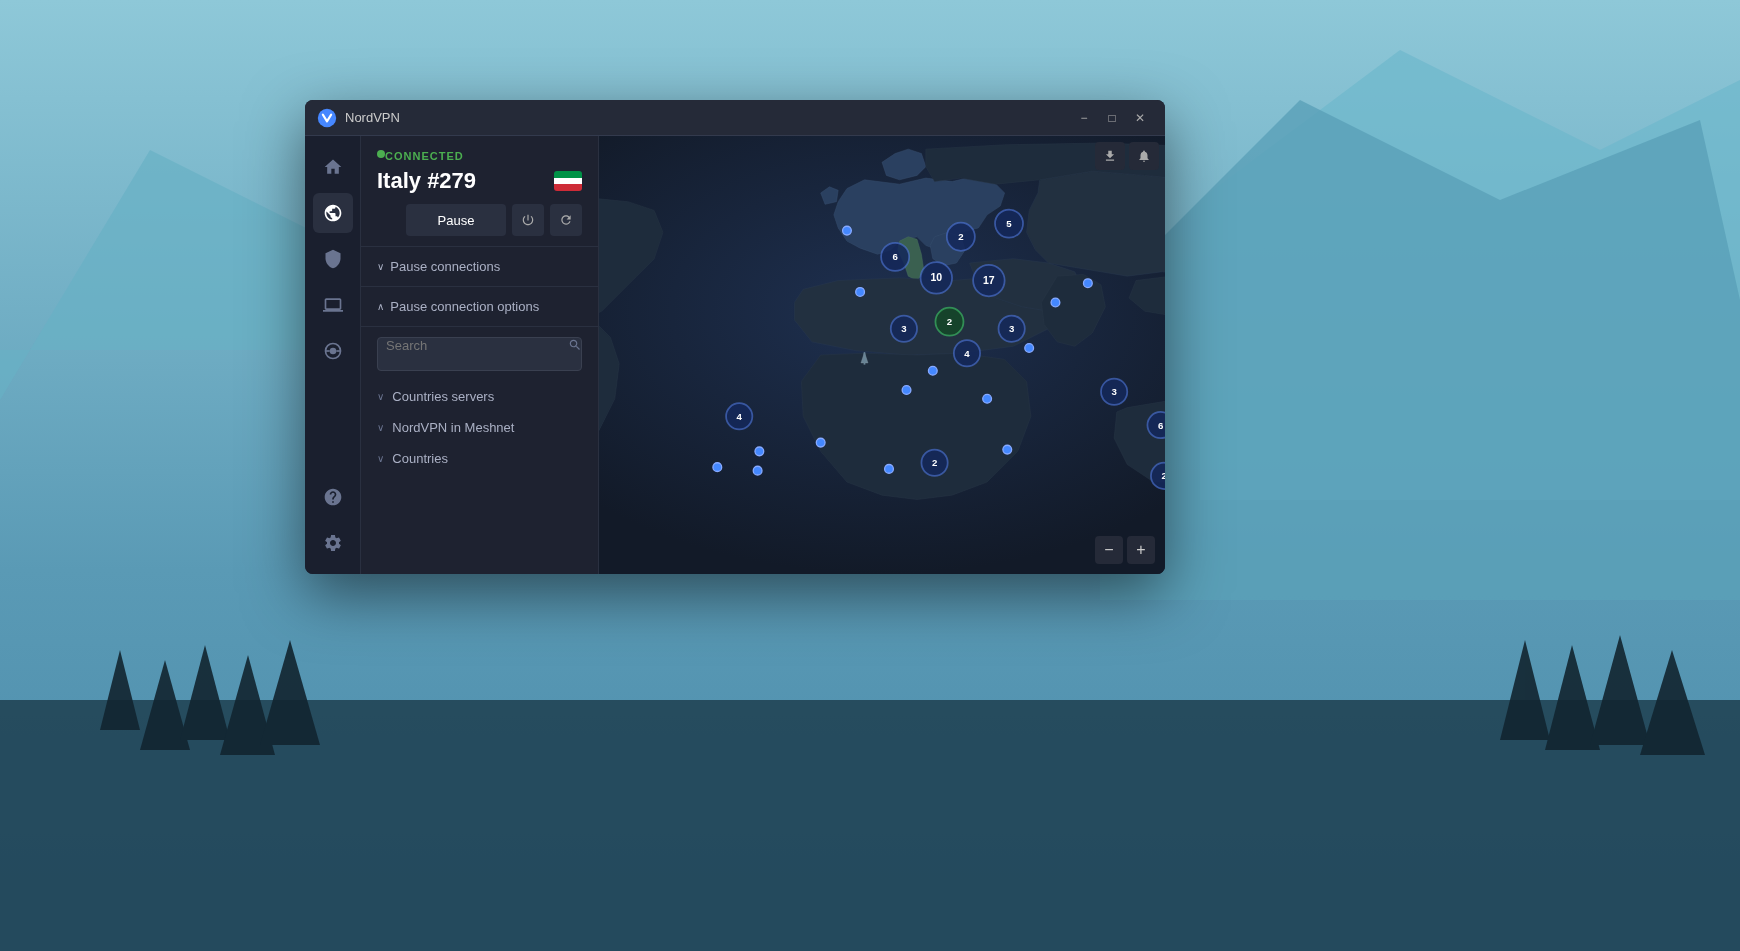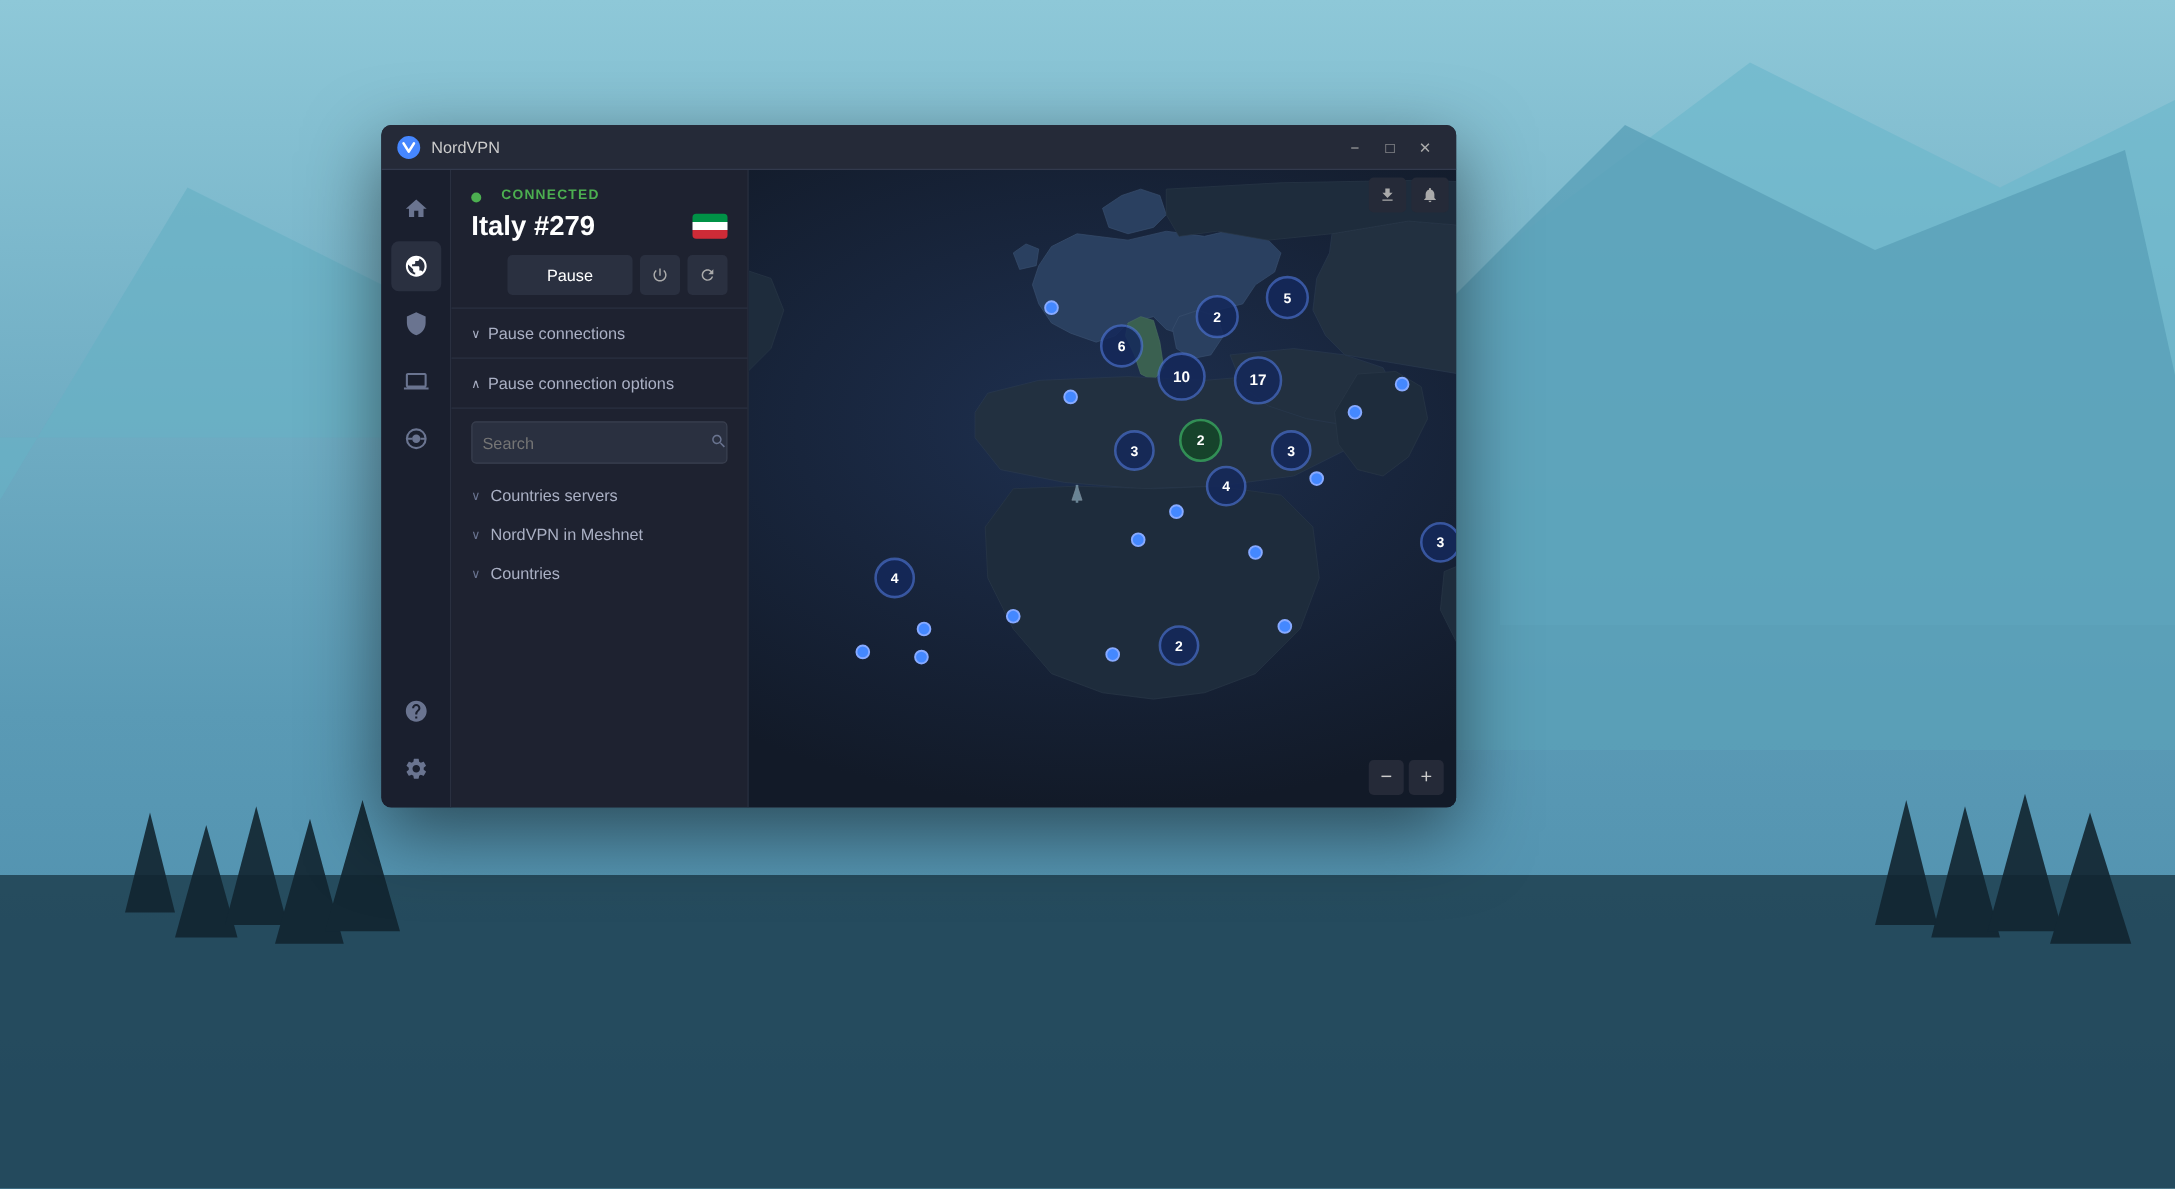--- a/index.html
+++ b/index.html
@@ -19,21 +19,21 @@
       position: absolute;
       top: 0; left: 0; right: 0; bottom: 0;
       pointer-events: none;
     }
     
     .app-window {
       position: absolute;
       left: 305px;
       top: 100px;
       width: 860px;
-      height: 546px;
+      height: 474px;
       background: #1e2230;
       border-radius: 8px;
       box-shadow: 0 20px 60px rgba(0,0,0,0.5);
       display: flex;
       flex-direction: column;
       overflow: hidden;
     }
     
     .title-bar {
       height: 36px;
@@ -115,22 +115,22 @@
       flex-direction: column;
       border-right: 1px solid #2a3040;
     }
     
     .connection-area {
       padding: 14px 16px 10px;
       border-bottom: 1px solid #2a3040;
     }
     .connected-badge {
       display: flex;
-      align-items: flex-end;
-      gap: 16px;
+      align-items: flex-start;
+      gap: 0;
       margin-bottom: 6px;
     }
     .connected-dot {
       width: 8px;
       height: 8px;
       background: #4caf50;
       border-radius: 50%;
     }
     .connected-text {
       color: #4caf50;
@@ -204,21 +204,21 @@
     .search-container {
       padding: 10px 16px;
     }
     .search-box {
       width: 100%;
       height: 34px;
       background: #2a3040;
       border: 1px solid #3a4050;
       border-radius: 4px;
       display: flex;
-      align-items: center;
+      align-items: flex-start;
       padding: 0 8px;
       gap: 6px;
     }
     .search-input {
       flex: 1;
       background: none;
       border: none;
       color: #aaa;
       font-size: 13px;
       outline: none;

